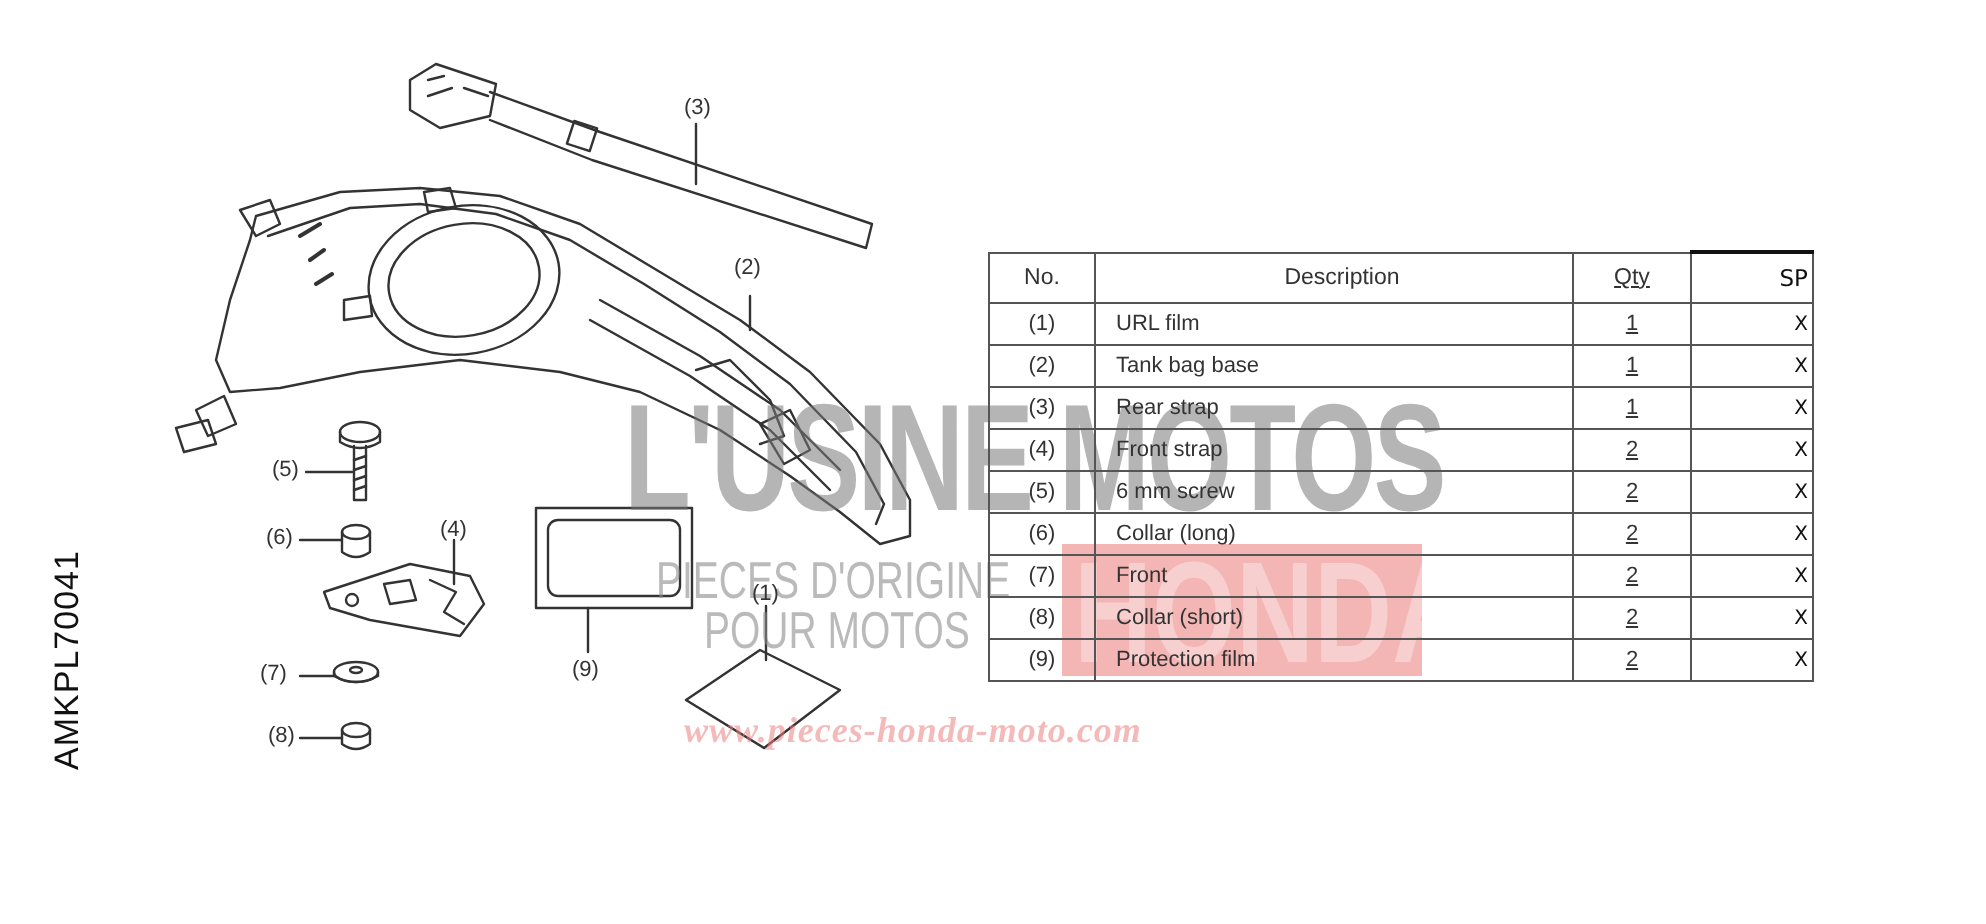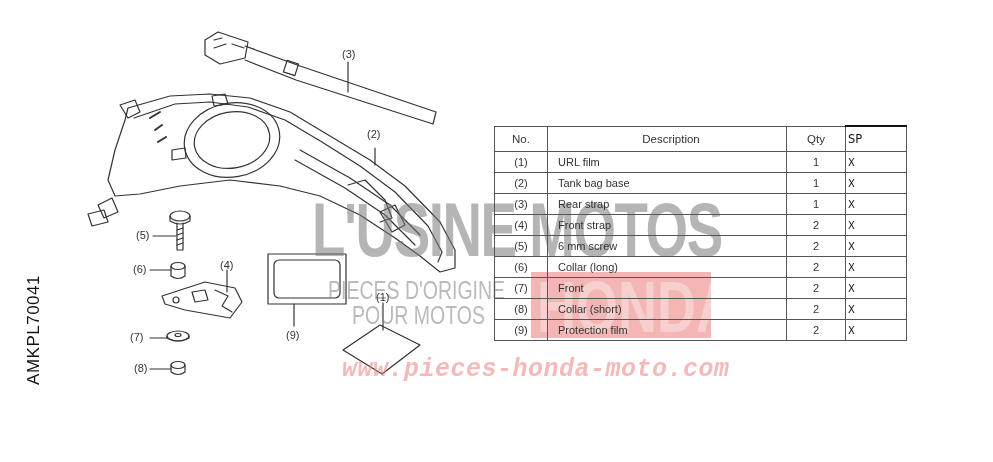--- a/index.html
+++ b/index.html
@@ -6,30 +6,30 @@
   body{width:993px;height:462px;position:relative;overflow:hidden;font-family:"Liberation Sans",sans-serif;color:#222;}
   .side-code{position:absolute;left:16px;top:330px;transform:translate(-50%,-50%) rotate(-90deg);transform-origin:center;left:34px;font-size:17px;color:#111;white-space:nowrap;letter-spacing:0.5px;}
   .drawing{position:absolute;left:0;top:0;width:993px;height:462px;}
   .callout{position:absolute;font-size:11px;color:#333;}
   table.parts{position:absolute;left:494px;top:125px;border-collapse:collapse;font-size:11px;color:#333;}
   table.parts td, table.parts th{border:1.5px solid #555;height:20px;padding:0 2px;font-weight:normal;}
   table.parts th{height:24px;font-size:11.5px;}
   .c-no{width:48px;text-align:center;}
   .c-desc{width:226px;text-align:left;padding-left:10px !important;margin-top:32px;}
   .c-desc-h{text-align:center;}
-  .c-qty{width:54px;text-align:center;}
-  .c-sp{width:56px;text-align:left;font-weight:normal;font-family:"DejaVu Sans",sans-serif;font-size:10px;color:#111;}
+  .c-qty{width:54px;text-align:center;text-decoration:underline;}
+  .c-sp{width:56px;text-align:right;font-weight:normal;font-family:"DejaVu Sans",sans-serif;font-size:10px;color:#111;}
   th.c-sp{border-top:2px solid #111 !important;}
   .wm{position:absolute;pointer-events:none;white-space:nowrap;}
   .wm-big{left:312px;top:186px;font-size:76px;font-weight:bold;color:rgba(120,120,120,0.55);letter-spacing:-2px;transform:scaleX(0.72);transform-origin:left top;font-family:"Liberation Sans",sans-serif;}
   .wm-mid1{left:328px;top:275px;font-size:26px;color:rgba(140,140,140,0.6);transform:scaleX(0.75);transform-origin:left top;}
   .wm-mid2{left:352px;top:300px;font-size:26px;color:rgba(140,140,140,0.6);transform:scaleX(0.75);transform-origin:left top;}
   .wm-honda{left:531px;top:272px;width:180px;height:66px;background:rgba(235,120,120,0.55);}
   .wm-honda span{position:absolute;left:6px;top:-6px;font-size:72px;font-weight:bold;color:rgba(255,255,255,0.35);transform:scaleX(0.75);transform-origin:left top;}
-  .wm-url{left:342px;top:355px;font-size:25px;font-style:italic;font-weight:bold;color:rgba(235,130,130,0.55);font-family:Liberation Mono, monospace;letter-spacing:0.5px;}
+  .wm-url{left:342px;top:355px;font-size:18px;font-style:italic;font-weight:bold;color:rgba(235,130,130,0.55);font-family:Liberation Serif, serif;letter-spacing:0.5px;}
 </style>
 </head>
 <body>
 
 <svg class="drawing" viewBox="0 0 993 462" xmlns="http://www.w3.org/2000/svg">
   <g fill="none" stroke="#333" stroke-width="1.2" stroke-linejoin="round" stroke-linecap="round">
 
     <g>
       <path d="M205,40 L218,32 L248,42 L245,58 L220,64 L205,55 Z"></path>
       <path d="M214,40 L222,38 M214,48 L226,44 M232,44 L244,48"></path>

